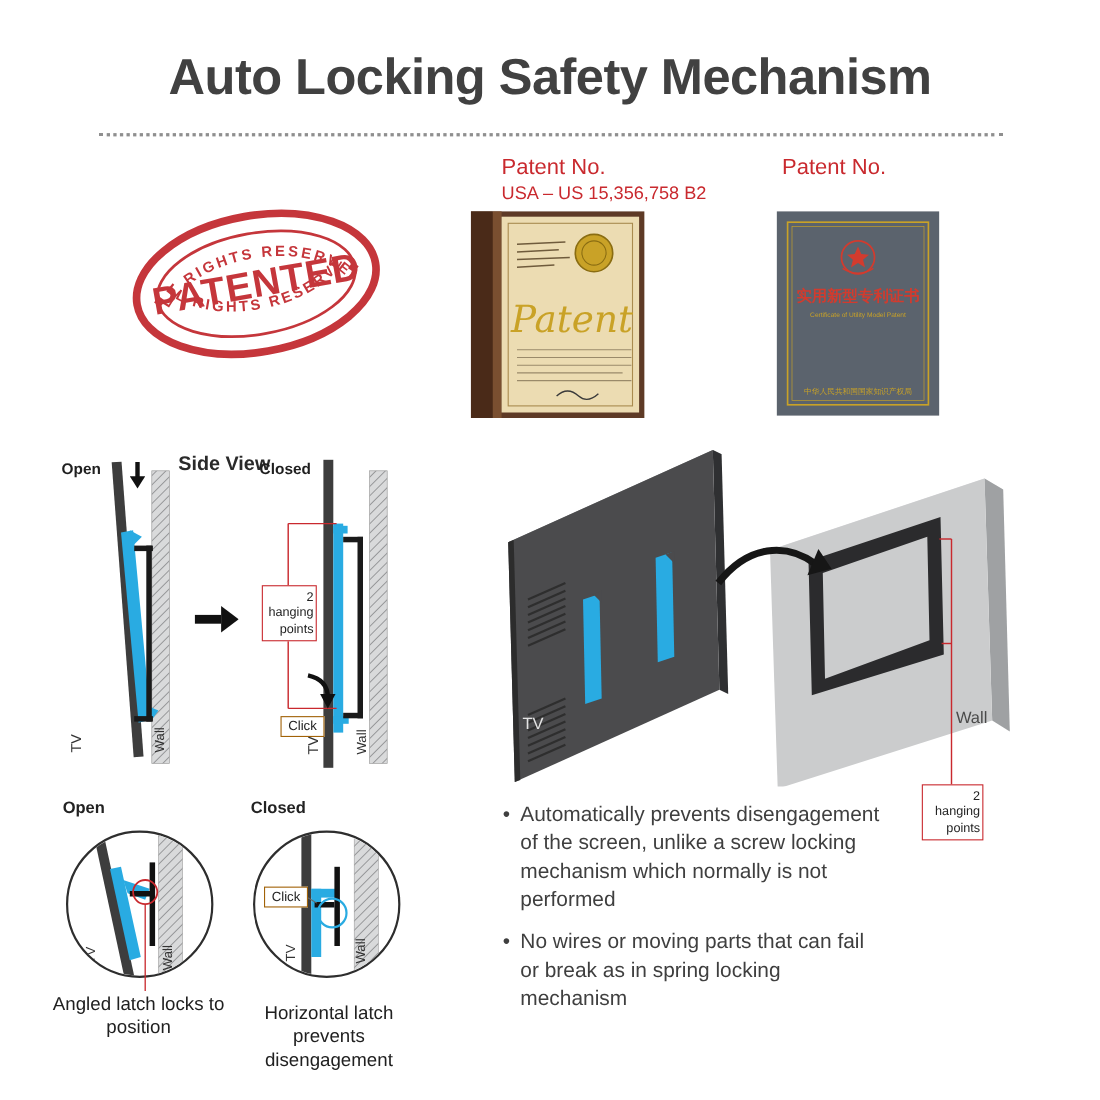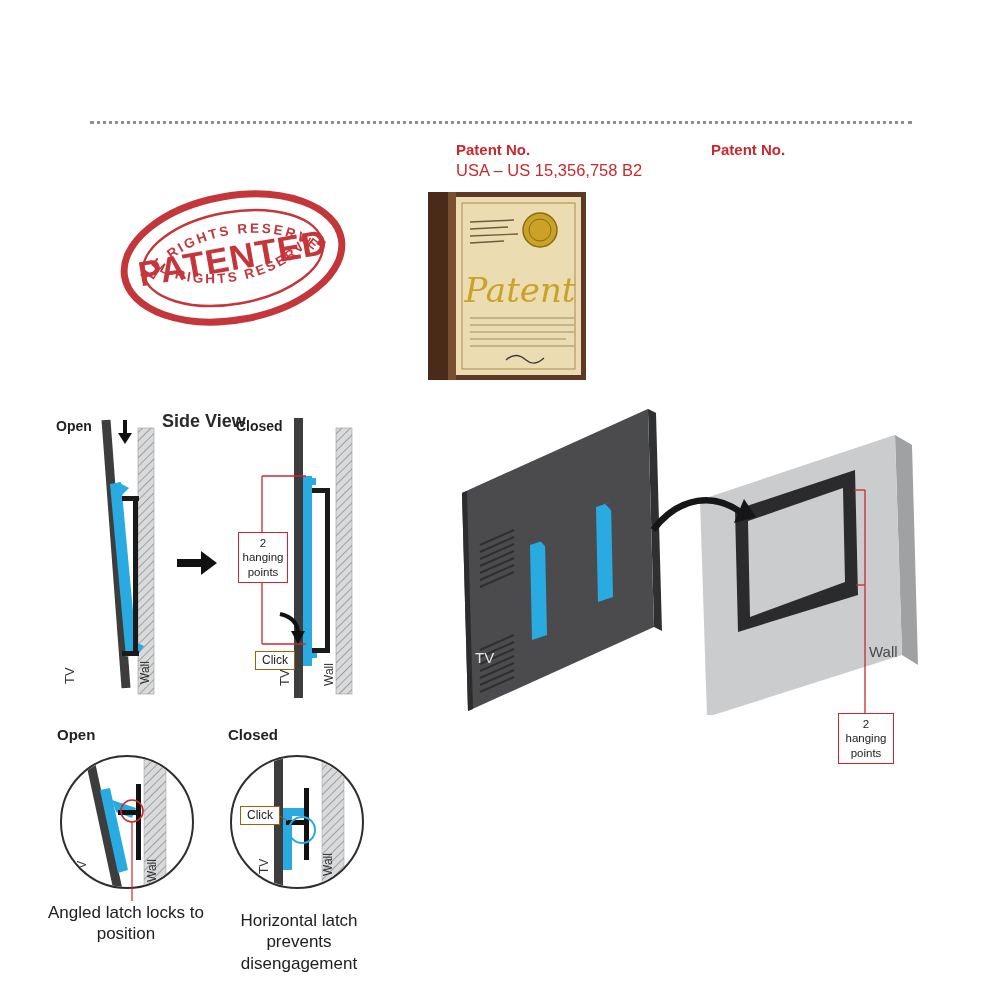--- a/index.html
+++ b/index.html
@@ -12,35 +12,35 @@
 
   .divider { position:absolute; top:121px; left:90px; width:822px; height:0;
              border-top:3px dotted #8f8f8f; }
 
   .stamp-wrap { position:absolute; left:118px; top:188px; width:230px; height:140px;
                 transform:rotate(-10deg); opacity:.93; }
 
   .patent-block { position:absolute; width:260px; }
   .patent-usa { left:456px; top:141px; }
   .patent-china { left:711px; top:141px; }
-  .patent-label { font-size:15px; font-weight:bold; color:#c9292e; }
+  .patent-label { font-size:20px; font-weight:normal; color:#c9292e; }
   .patent-number { font-size:16.5px; color:#c9292e; margin-top:3px; }
 
   .cert-usa { position:absolute; left:428px; top:192px; }
   .cert-china { position:absolute; left:706px; top:192px; }
 
   .sideview-heading { position:absolute; left:162px; top:411px; font-size:18px;
                       font-weight:bold; color:#2a2a2a; }
 
   .svg-open   { position:absolute; left:52px;  top:416px; }
   .arrow-right{ position:absolute; left:177px; top:548px; }
   .svg-closed { position:absolute; left:226px; top:416px; }
   .svg-iso    { position:absolute; left:450px; top:395px; }
 
-  .callout { position:absolute; background:#fff; text-align:center; line-height:1.25;
+  .callout { position:absolute; background:#fff; text-align:right; line-height:1.25;
              color:#222; }
   .callout.red { border:1px solid #c9292e; font-size:11.5px; padding:3px 2px; }
   .callout.gray { border:1px solid #a16207; font-size:12px; padding:1px 6px; }
   .box-hanging-side { left:238px; top:532px; width:50px; }
   .box-click-side   { left:255px; top:651px; }
   .box-hanging-iso  { left:838px; top:713px; width:56px; }
   .box-click-circle { left:240px; top:806px; }
 
   .bottom-label { position:absolute; font-size:15px; font-weight:bold; color:#222; }
   .label-open-bottom { left:57px; top:726px; }
@@ -60,20 +60,23 @@
   .bullets li::before { content:"•"; position:absolute; left:2px; top:0; color:#3f3f3f; }
 
   svg text { font-family:"Liberation Sans", sans-serif; }
   .script-text { font-family:"DejaVu Serif", serif; font-style:italic; }
 </style>
 </head>
 <body>
 
 <div class="page">
 
+  <div class="title-wrap">
+    <div class="title">Auto Locking Safety Mechanism</div>
+  </div>
   <div class="divider"></div>
 
   <div class="stamp-wrap">
     <svg width="230" height="140" viewBox="0 0 230 140">
       <defs>
         <path id="stampTopArc" d="M 33 78 A 88 49 0 0 1 197 78" fill="none"></path>
         <path id="stampBottomArc" d="M 33 62 A 88 49 0 0 0 197 62" fill="none"></path>
       </defs>
       <ellipse cx="115" cy="70" rx="110" ry="62" fill="none" stroke="#c1272d" stroke-width="7"></ellipse>
       <ellipse cx="115" cy="70" rx="91" ry="46" fill="none" stroke="#c1272d" stroke-width="2.5"></ellipse>
@@ -117,20 +120,35 @@
         <line x1="42" y1="126" x2="146" y2="126"></line>
         <line x1="42" y1="133" x2="146" y2="133"></line>
         <line x1="42" y1="140" x2="146" y2="140"></line>
         <line x1="42" y1="147" x2="138" y2="147"></line>
         <line x1="42" y1="154" x2="146" y2="154"></line>
       </g>
       <path d="M78 168 q10 -9 20 0 q8 7 18 -2" fill="none" stroke="#3a3a3a" stroke-width="1.3"></path>
     </svg>
   </div>
 
+  <div class="cert-china">
+    <svg width="148" height="186" viewBox="0 0 148 186">
+      <rect x="0" y="0" width="148" height="186" fill="#5b636d"></rect>
+      <rect x="10" y="10" width="128" height="166" fill="none" stroke="#c9a227" stroke-width="1.5"></rect>
+      <rect x="14" y="14" width="120" height="158" fill="none" stroke="#c9a227" stroke-width="0.6"></rect>
+      <g>
+        <circle cx="74" cy="42" r="15" fill="none" stroke="#d23b2e" stroke-width="1.6"></circle>
+        <path d="M74 32 l3 7 7 0.5 -5.4 4.6 1.8 7 -6.4 -4 -6.4 4 1.8 -7 -5.4 -4.6 7 -0.5 z" fill="#d23b2e"></path>
+        <path d="M60 52 q14 9 28 0" fill="none" stroke="#d23b2e" stroke-width="1.4"></path>
+      </g>
+      <text x="74" y="82" text-anchor="middle" font-size="14" font-weight="bold" fill="#d23b2e">实用新型专利证书</text>
+      <text x="74" y="96" text-anchor="middle" font-size="6" fill="#c9a227">Certificate of Utility Model Patent</text>
+      <text x="74" y="166" text-anchor="middle" font-size="7" fill="#c9a227">中华人民共和国国家知识产权局</text>
+    </svg>
+  </div>
 
   <div class="sideview-heading">Side View</div>
 
   <svg class="svg-open" width="130" height="290" viewBox="0 0 130 290">
     <defs>
       <pattern id="hatchA" width="6" height="6" patternUnits="userSpaceOnUse" patternTransform="rotate(45)">
         <rect width="6" height="6" fill="#d9dadb"></rect>
         <line x1="0" y1="0" x2="0" y2="6" stroke="#8f9092" stroke-width="1.6"></line>
       </pattern>
     </defs>
@@ -313,15 +331,17 @@
     </g>
     <circle cx="80" cy="80" r="13" fill="none" stroke="#29abe2" stroke-width="2"></circle>
   </svg>
 
   <div class="callout gray box-click-circle">Click</div>
 
   <div class="caption caption2">Horizontal latch prevents disengagement</div>
   <div class="caption caption1">Angled latch locks to position</div>
 
   <ul class="bullets">
+    <li>Automatically prevents disengagement of the screen, unlike a screw locking mechanism which normally is not performed</li>
+    <li>No wires or moving parts that can fail or break as in spring locking mechanism</li>
   </ul>
 
 </div>
 
 </body></html>

